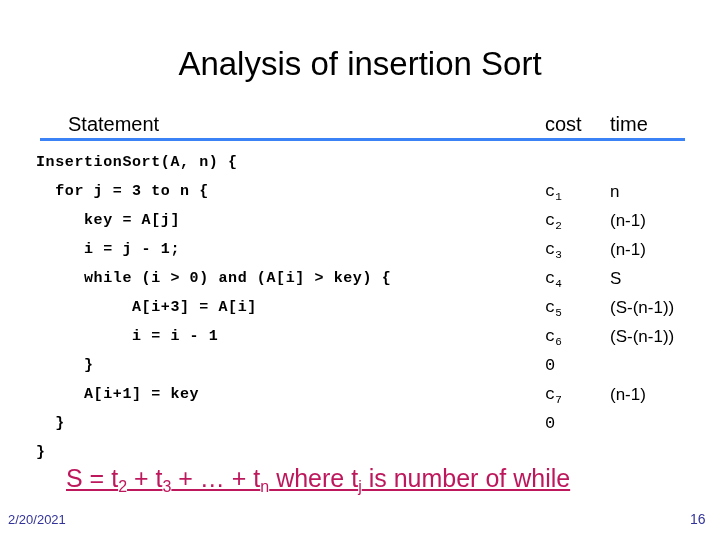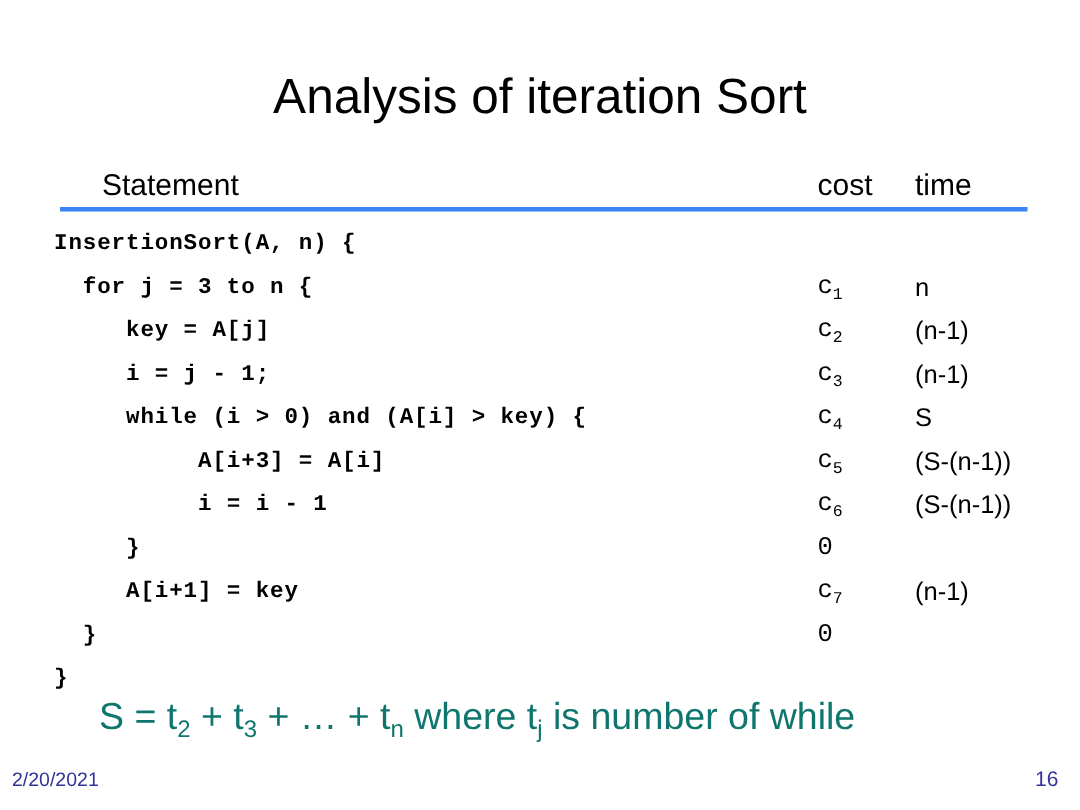--- a/index.html
+++ b/index.html
@@ -126,22 +126,23 @@
   }
 
   
   .bottom-note {
     position: absolute;
     left: 66px;
     top: 463px;
     width: 620px;
     font-size: 25px;
     line-height: 30px;
-    color: #0f766e;
+    color: #be185d;
     font-weight: 400;
+    text-decoration: underline;
   }
   .bottom-note .ln {
     display: block;
     white-space: nowrap;
   }
   .bottom-note sub {
     font-size: 16px;
     vertical-align: baseline;
     position: relative;
     bottom: -5px;
@@ -170,21 +171,21 @@
     line-height: 16px;
     color: #333399;
     white-space: nowrap;
   }
 </style>
 </head>
 <body>
 
 <div class="slide">
 
-  <div class="slide-title">Analysis of iteration Sort</div>
+  <div class="slide-title">Analysis of insertion Sort</div>
 
   <div class="table-header">
     <span class="th-statement">Statement</span>
     <span class="th-cost">cost</span>
     <span class="th-time">time</span>
   </div>
 
   <div class="code-table">
 
     <div class="code-row">

